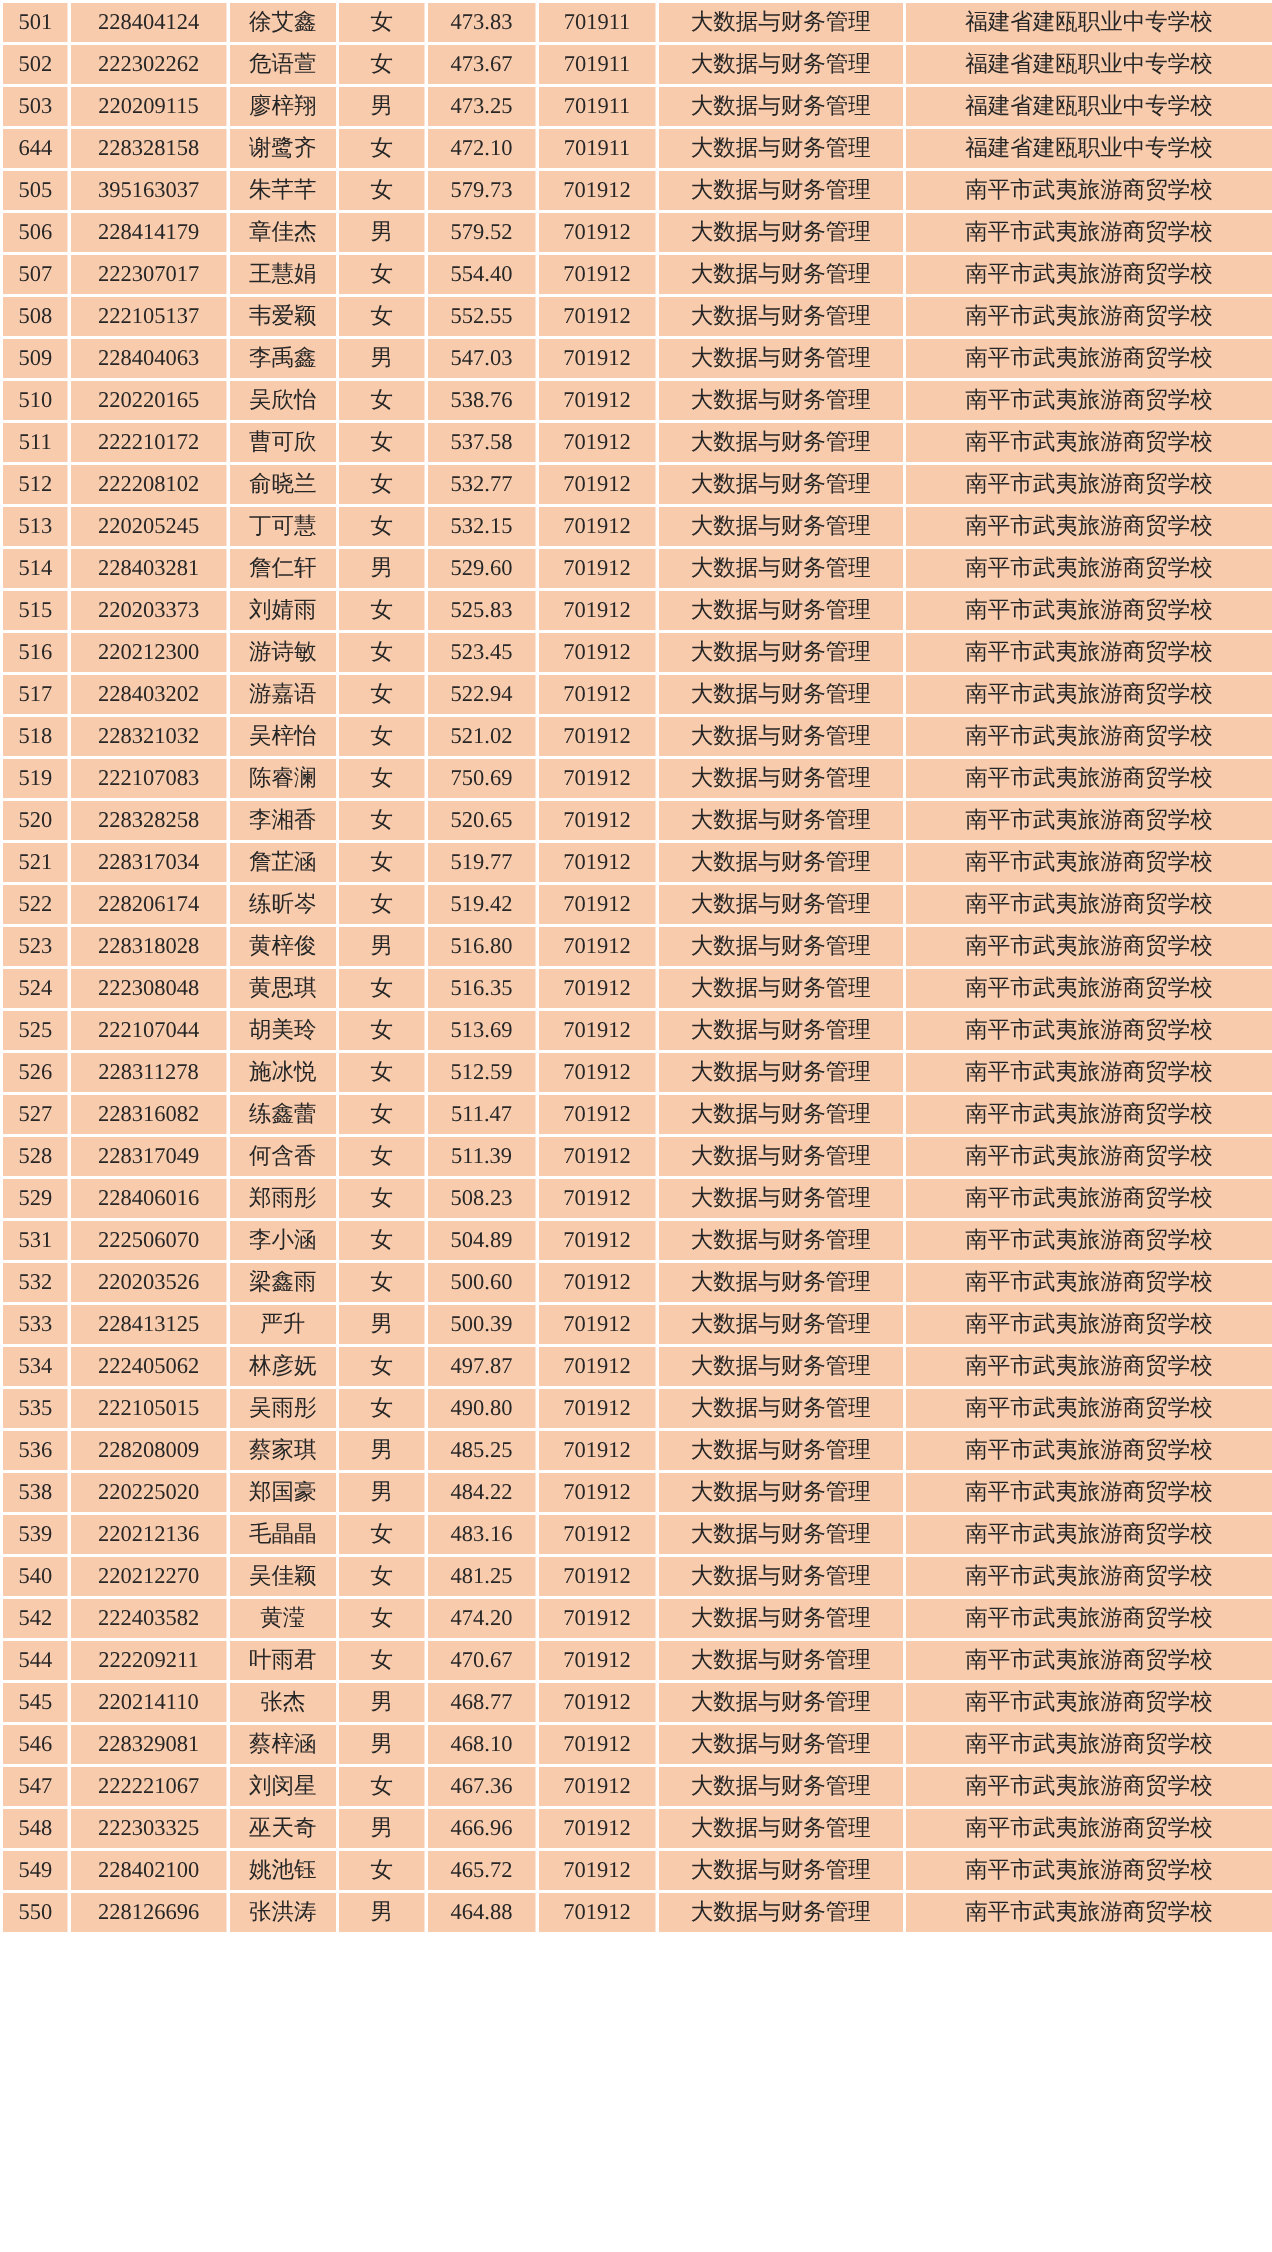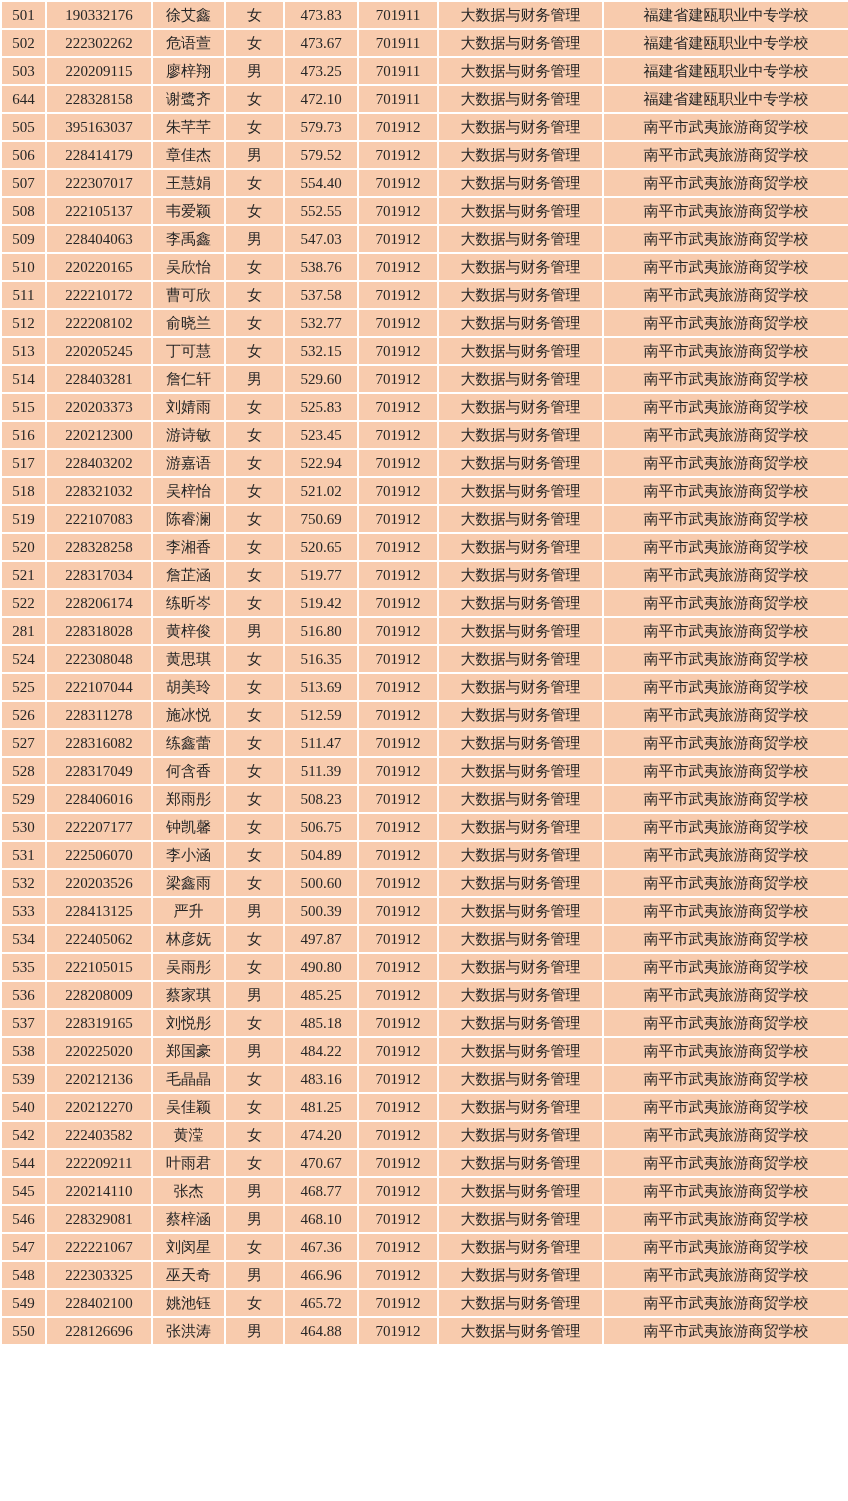--- a/index.html
+++ b/index.html
@@ -52,21 +52,21 @@
     <col class="c-name">
     <col class="c-gender">
     <col class="c-score">
     <col class="c-code">
     <col class="c-major">
     <col class="c-school">
   </colgroup>
   <tbody>
       <tr>
         <td class="cell-rank">501</td>
-        <td class="cell-id">190332176</td>
+        <td class="cell-id">228404124</td>
         <td class="cell-name">徐艾鑫</td>
         <td class="cell-gender">女</td>
         <td class="cell-score">473.83</td>
         <td class="cell-code">701911</td>
         <td class="cell-major">大数据与财务管理</td>
         <td class="cell-school">福建省建瓯职业中专学校</td>
       </tr>
       <tr>
         <td class="cell-rank">502</td>
         <td class="cell-id">222302262</td>
@@ -271,21 +271,21 @@
         <td class="cell-rank">522</td>
         <td class="cell-id">228206174</td>
         <td class="cell-name">练昕岑</td>
         <td class="cell-gender">女</td>
         <td class="cell-score">519.42</td>
         <td class="cell-code">701912</td>
         <td class="cell-major">大数据与财务管理</td>
         <td class="cell-school">南平市武夷旅游商贸学校</td>
       </tr>
       <tr>
-        <td class="cell-rank">281</td>
+        <td class="cell-rank">523</td>
         <td class="cell-id">228318028</td>
         <td class="cell-name">黄梓俊</td>
         <td class="cell-gender">男</td>
         <td class="cell-score">516.80</td>
         <td class="cell-code">701912</td>
         <td class="cell-major">大数据与财务管理</td>
         <td class="cell-school">南平市武夷旅游商贸学校</td>
       </tr>
       <tr>
         <td class="cell-rank">524</td>
@@ -341,30 +341,20 @@
         <td class="cell-rank">529</td>
         <td class="cell-id">228406016</td>
         <td class="cell-name">郑雨彤</td>
         <td class="cell-gender">女</td>
         <td class="cell-score">508.23</td>
         <td class="cell-code">701912</td>
         <td class="cell-major">大数据与财务管理</td>
         <td class="cell-school">南平市武夷旅游商贸学校</td>
       </tr>
       <tr>
-        <td class="cell-rank">530</td>
-        <td class="cell-id">222207177</td>
-        <td class="cell-name">钟凯馨</td>
-        <td class="cell-gender">女</td>
-        <td class="cell-score">506.75</td>
-        <td class="cell-code">701912</td>
-        <td class="cell-major">大数据与财务管理</td>
-        <td class="cell-school">南平市武夷旅游商贸学校</td>
-      </tr>
-      <tr>
         <td class="cell-rank">531</td>
         <td class="cell-id">222506070</td>
         <td class="cell-name">李小涵</td>
         <td class="cell-gender">女</td>
         <td class="cell-score">504.89</td>
         <td class="cell-code">701912</td>
         <td class="cell-major">大数据与财务管理</td>
         <td class="cell-school">南平市武夷旅游商贸学校</td>
       </tr>
       <tr>
@@ -406,30 +396,20 @@
         <td class="cell-code">701912</td>
         <td class="cell-major">大数据与财务管理</td>
         <td class="cell-school">南平市武夷旅游商贸学校</td>
       </tr>
       <tr>
         <td class="cell-rank">536</td>
         <td class="cell-id">228208009</td>
         <td class="cell-name">蔡家琪</td>
         <td class="cell-gender">男</td>
         <td class="cell-score">485.25</td>
-        <td class="cell-code">701912</td>
-        <td class="cell-major">大数据与财务管理</td>
-        <td class="cell-school">南平市武夷旅游商贸学校</td>
-      </tr>
-      <tr>
-        <td class="cell-rank">537</td>
-        <td class="cell-id">228319165</td>
-        <td class="cell-name">刘悦彤</td>
-        <td class="cell-gender">女</td>
-        <td class="cell-score">485.18</td>
         <td class="cell-code">701912</td>
         <td class="cell-major">大数据与财务管理</td>
         <td class="cell-school">南平市武夷旅游商贸学校</td>
       </tr>
       <tr>
         <td class="cell-rank">538</td>
         <td class="cell-id">220225020</td>
         <td class="cell-name">郑国豪</td>
         <td class="cell-gender">男</td>
         <td class="cell-score">484.22</td>

